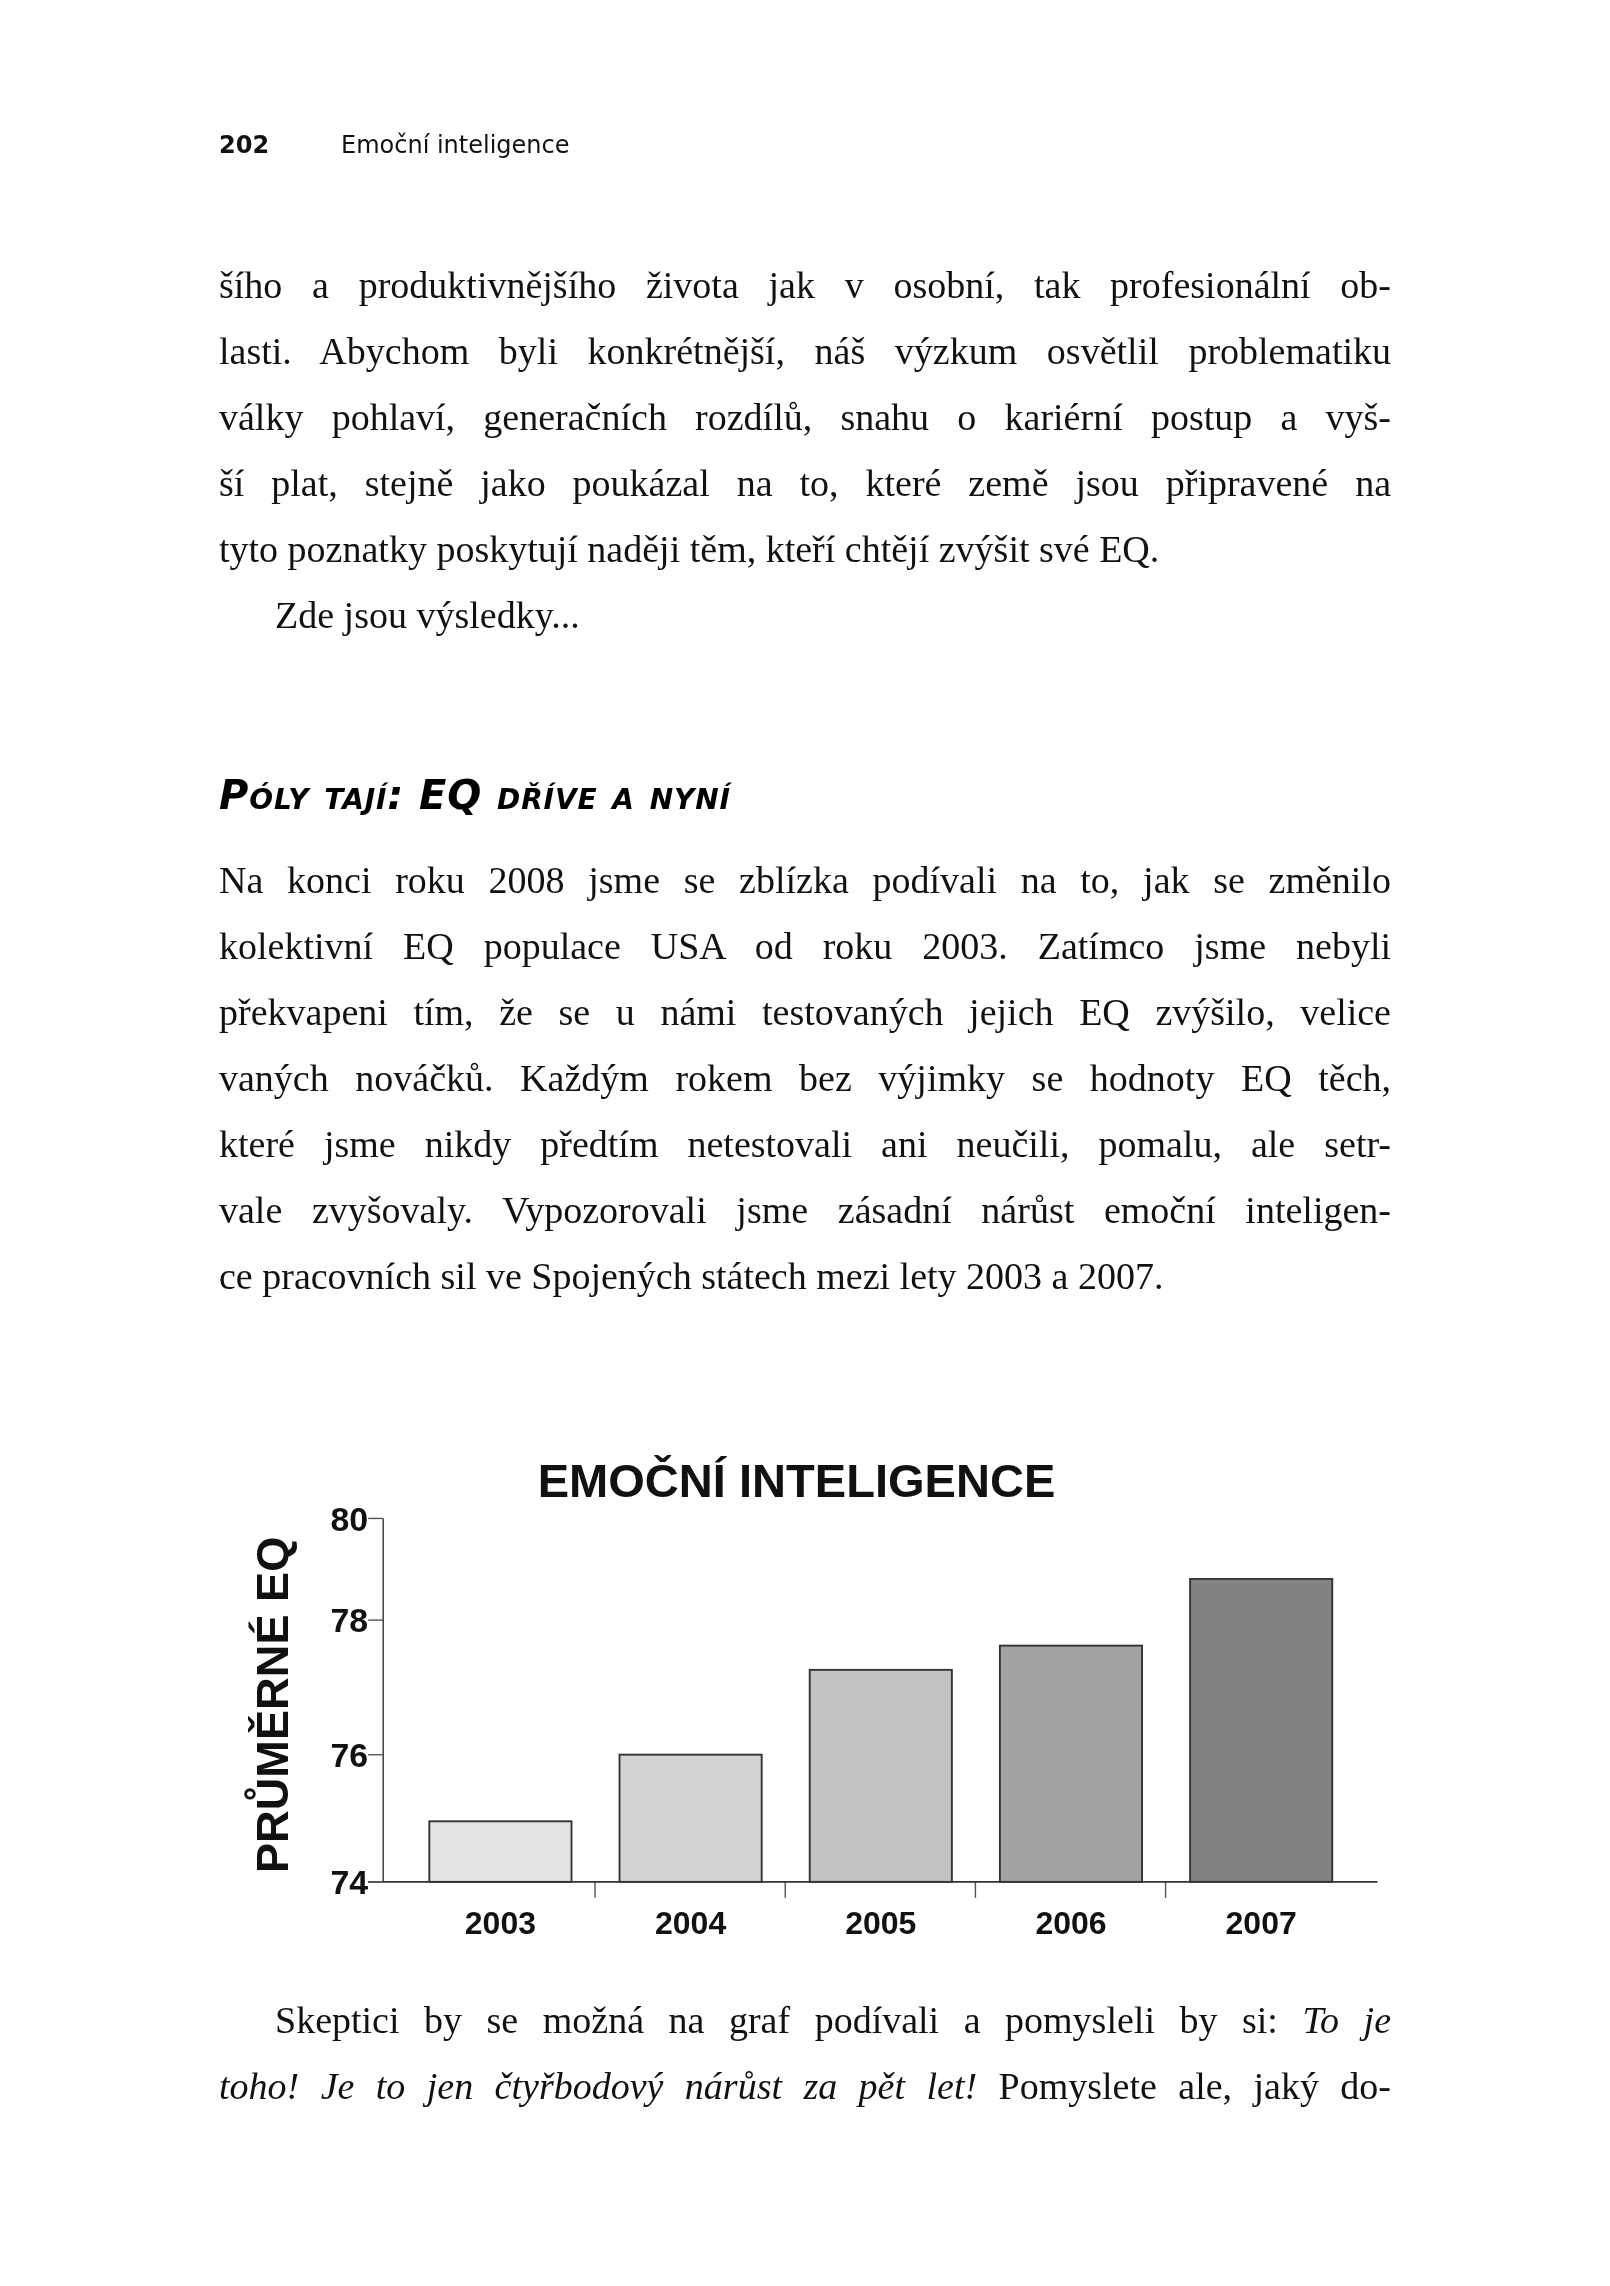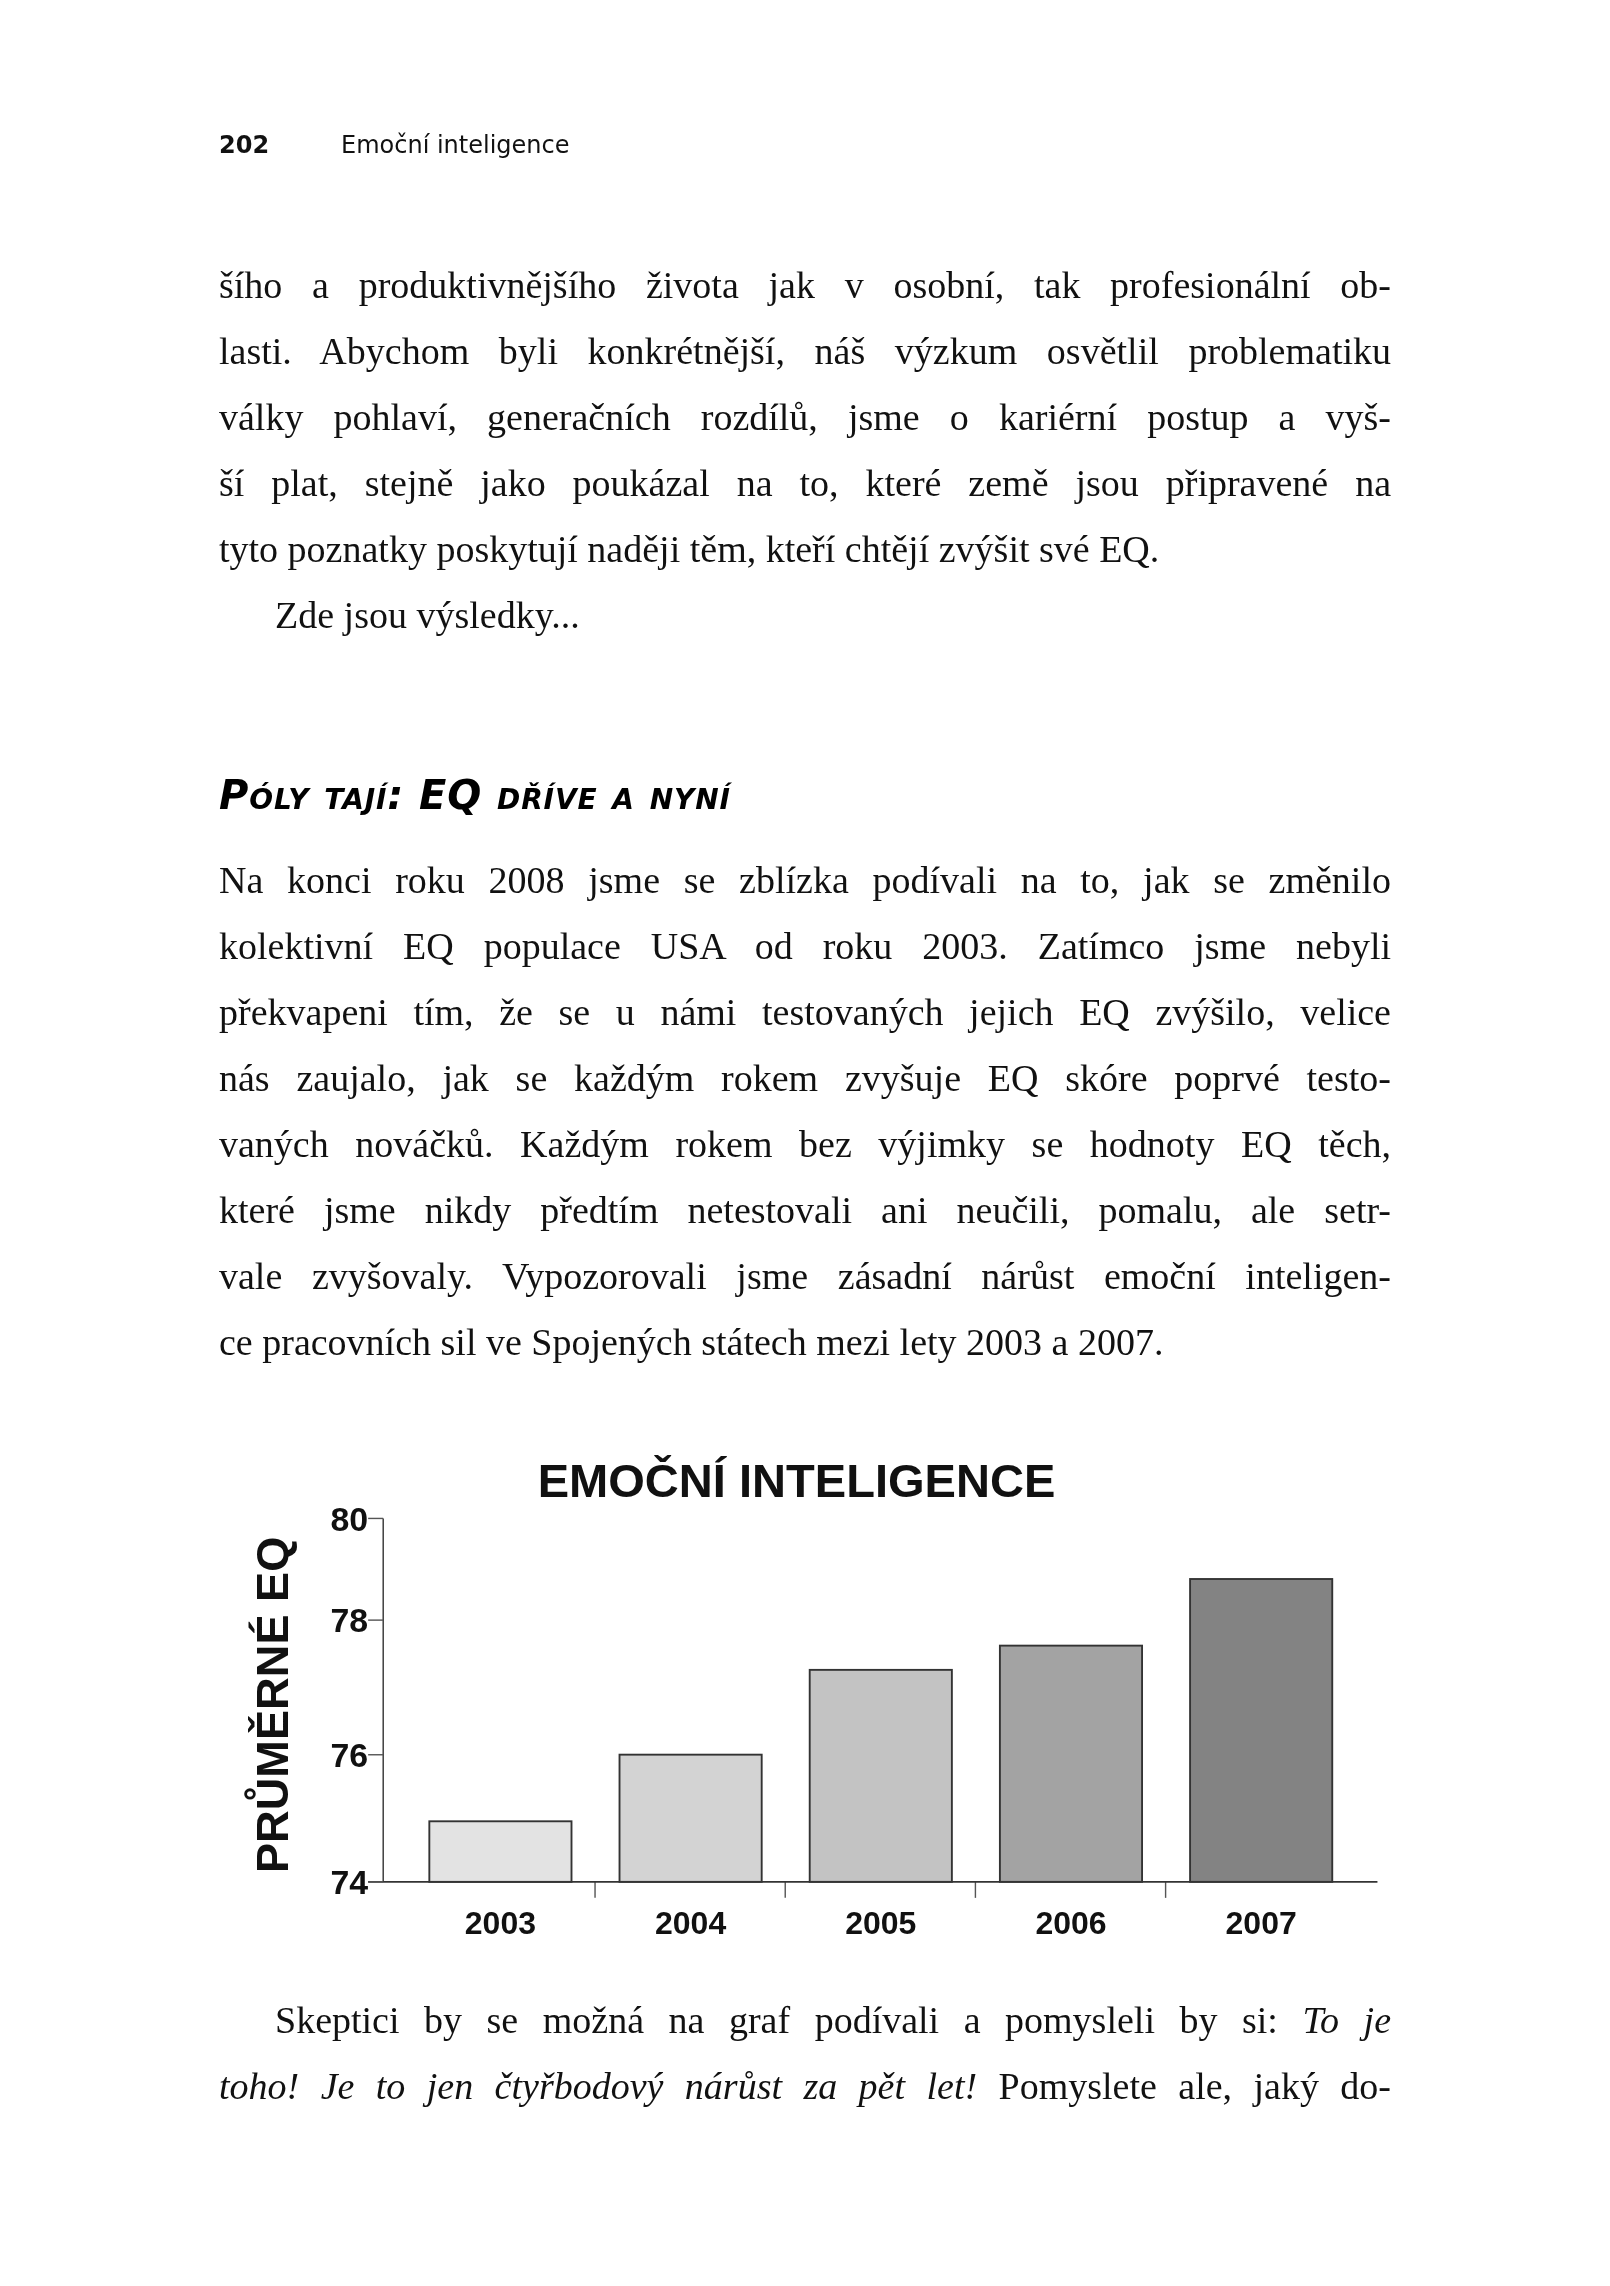--- a/index.html
+++ b/index.html
@@ -21,33 +21,32 @@
 </head>
 <body>
 
 <div class="running-head">
   <span class="pg">202</span><span>Emoční inteligence</span>
 </div>
 
 <div class="body-text para1">
   <div class="line">šího a produktivnějšího života jak v osobní, tak profesionální ob-</div>
   <div class="line">lasti. Abychom byli konkrétnější, náš výzkum osvětlil problematiku</div>
-  <div class="line">války pohlaví, generačních rozdílů, jsme o kariérní postup a vyš-</div>
+  <div class="line">války pohlaví, generačních rozdílů, snahu o kariérní postup a vyš-</div>
   <div class="line">ší plat, stejně jako poukázal na to, které země jsou připravené na</div>
   <div class="line last">tyto poznatky poskytují naději těm, kteří chtějí zvýšit své EQ.</div>
   <div class="line last indent">Zde jsou výsledky...</div>
 </div>
 
 <div class="section-heading">Póly tají: EQ dříve a nyní</div>
 
 <div class="body-text para2">
   <div class="line">Na konci roku 2008 jsme se zblízka podívali na to, jak se změnilo</div>
   <div class="line">kolektivní EQ populace USA od roku 2003. Zatímco jsme nebyli</div>
   <div class="line">překvapeni tím, že se u námi testovaných jejich EQ zvýšilo, velice</div>
-  <div class="line">nás zaujalo, jak se každým rokem zvyšuje EQ skóre poprvé testo-</div>
   <div class="line">vaných nováčků. Každým rokem bez výjimky se hodnoty EQ těch,</div>
   <div class="line">které jsme nikdy předtím netestovali ani neučili, pomalu, ale setr-</div>
   <div class="line">vale zvyšovaly. Vypozorovali jsme zásadní nárůst emoční inteligen-</div>
   <div class="line last">ce pracovních sil ve Spojených státech mezi lety 2003 a 2007.</div>
 </div>
 
 <svg id="chart" xmlns="http://www.w3.org/2000/svg" viewBox="0 1500 1710 600">
   <text x="846" y="1590" text-anchor="middle" font-size="50" font-weight="bold" fill="#111">EMOČNÍ INTELIGENCE</text>
   <text x="0" y="0" text-anchor="middle" font-size="48" font-weight="bold" fill="#111" transform="translate(306,1811) rotate(-90)">PRŮMĚRNÉ EQ</text>
   <g id="bars-layer">

